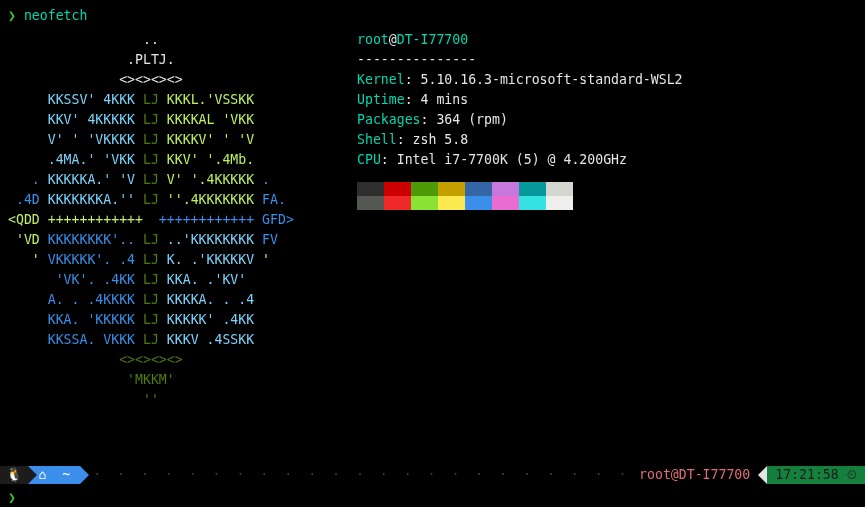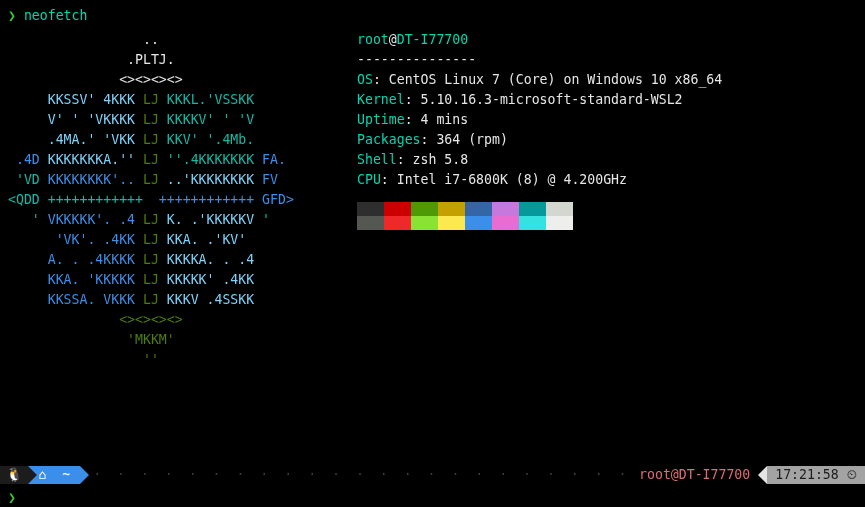--- a/index.html
+++ b/index.html
@@ -3,81 +3,82 @@
 <meta charset="utf-8">
 <style>
   html,body{margin:0;padding:0;background:#000;color:#ccc;font-family:Menlo,Consolas,"DejaVu Sans Mono",monospace;font-size:13.2px;line-height:20px;width:865px;height:507px;overflow:hidden;}
   .term{position:relative;width:865px;height:507px;}
   .row{white-space:pre;}
   .prompt-sign{color:#32cd32;font-weight:bold;}
   .cmd{color:#00d7af;}
   .cyan{color:#7dd3fc;}
   .blue{color:#3b8eea;}
   .yellow{color:#4d7c0f;}
-  .magenta{color:#14b8a6;}
+  .magenta{color:#bef264;}
   .white{color:#e6e6e6;}
   .info-label{color:#00d7af;}
   .area{position:absolute;}
   .logo{left:8px;top:30px;width:335px;}
   .info{left:357px;top:30px;}
   .cmdline{left:8px;top:6px;}
   .palette{margin-top:12px;}
   .palette .swrow{display:flex;}
   .sw{width:27px;height:14px;}
   .statusbar{position:absolute;left:0;right:0;top:466px;height:18px;display:flex;align-items:center;}
   .seg{display:inline-flex;align-items:center;height:18px;}
   .seg-black{background:#1c1c1c;color:#ddd;padding:0 6px;}
   .seg-blue{background:#3b8eea;color:#fff;padding:0 10px;}
   .arrow-r{width:0;height:0;border-top:9px solid transparent;border-bottom:9px solid transparent;border-left:9px solid #3b8eea;}
   .arrow-r-black{width:0;height:0;border-top:9px solid transparent;border-bottom:9px solid transparent;border-left:9px solid #1c1c1c;position:relative;z-index:1;}
   .dots{flex:1;color:#3a3a3a;letter-spacing:4px;overflow:hidden;white-space:nowrap;padding:0 4px;}
-  .seg-white{background:#a3a3a3;color:#1c1c1c;padding:0 8px;}
+  .seg-white{background:#15803d;color:#1c1c1c;padding:0 8px;}
   .arrow-l-white{width:0;height:0;border-top:9px solid transparent;border-bottom:9px solid transparent;border-right:9px solid #e4e4e4;}
   .userhost-status{color:#e06c75;padding:0 8px;}
   .bottomprompt{position:absolute;left:8px;top:488px;}
 </style>
 </head>
 <body>
 
 <div class="term">
 
   <div class="area cmdline">
     <span class="prompt-sign">❯</span><span> </span><span class="cmd">neofetch</span>
   </div>
 
   <div class="area logo" id="logo">
       <div class="row"><span class="white">                 ..</span></div>
       <div class="row"><span class="white">               .PLTJ.</span></div>
       <div class="row"><span class="white">              &lt;&gt;&lt;&gt;&lt;&gt;&lt;&gt;</span></div>
       <div class="row"><span class="cyan">     KKSSV' 4KKK </span><span class="yellow">LJ </span><span class="magenta">KKKL.'VSSKK</span></div>
+      <div class="row"><span class="cyan">     KKV' 4KKKKK </span><span class="yellow">LJ </span><span class="magenta">KKKKAL 'VKK</span></div>
       <div class="row"><span class="cyan">     V' ' 'VKKKK </span><span class="yellow">LJ </span><span class="magenta">KKKKV' ' 'V</span></div>
       <div class="row"><span class="cyan">     .4MA.' 'VKK </span><span class="yellow">LJ </span><span class="magenta">KKV' '.4Mb.</span></div>
+      <div class="row"><span class="blue">   . </span><span class="cyan">KKKKKA.' 'V </span><span class="yellow">LJ </span><span class="magenta">V' '.4KKKKK </span><span class="blue">.</span></div>
       <div class="row"><span class="blue"> .4D </span><span class="cyan">KKKKKKKA.'' </span><span class="yellow">LJ </span><span class="magenta">''.4KKKKKKK </span><span class="blue">FA.</span></div>
+      <div class="row"><span class="magenta">&lt;QDD ++++++++++++  </span><span class="blue">++++++++++++ GFD&gt;</span></div>
       <div class="row"><span class="magenta"> 'VD </span><span class="blue">KKKKKKKK'.. </span><span class="yellow">LJ </span><span class="cyan">..'KKKKKKKK </span><span class="blue">FV </span></div>
-      <div class="row"><span class="magenta">&lt;QDD ++++++++++++  </span><span class="blue">++++++++++++ GFD&gt;</span></div>
       <div class="row"><span class="magenta">   ' </span><span class="blue">VKKKKK'. .4 </span><span class="yellow">LJ </span><span class="cyan">K. .'KKKKKV </span><span class="magenta">' </span></div>
       <div class="row"><span class="blue">      'VK'. .4KK </span><span class="yellow">LJ </span><span class="cyan">KKA. .'KV'  </span></div>
       <div class="row"><span class="blue">     A. . .4KKKK </span><span class="yellow">LJ </span><span class="cyan">KKKKA. . .4</span></div>
       <div class="row"><span class="blue">     KKA. 'KKKKK </span><span class="yellow">LJ </span><span class="cyan">KKKKK' .4KK</span></div>
       <div class="row"><span class="blue">     KKSSA. VKKK </span><span class="yellow">LJ </span><span class="cyan">KKKV .4SSKK</span></div>
       <div class="row"><span class="yellow">              &lt;&gt;&lt;&gt;&lt;&gt;&lt;&gt;</span></div>
       <div class="row"><span class="yellow">               'MKKM'</span></div>
       <div class="row"><span class="yellow">                 ''</span></div>
     </div>
 
   <div class="area info">
     <div class="row"><span class="cmd">root</span><span class="white">@</span><span class="cmd">DT-I77700</span></div>
     <div class="row white">---------------</div>
     <div id="infolines">
-        <div class="row"><span class="info-label">OS</span><span class="white">: CentOS Linux 7 (Core) on Windows 10 x86_64</span></div>
         <div class="row"><span class="info-label">Kernel</span><span class="white">: 5.10.16.3-microsoft-standard-WSL2</span></div>
         <div class="row"><span class="info-label">Uptime</span><span class="white">: 4 mins</span></div>
         <div class="row"><span class="info-label">Packages</span><span class="white">: 364 (rpm)</span></div>
         <div class="row"><span class="info-label">Shell</span><span class="white">: zsh 5.8</span></div>
-        <div class="row"><span class="info-label">CPU</span><span class="white">: Intel i7-6800K (8) @ 4.200GHz</span></div>
+        <div class="row"><span class="info-label">CPU</span><span class="white">: Intel i7-7700K (5) @ 4.200GHz</span></div>
       </div>
     <div class="palette">
       <div class="swrow" id="pal1">
           <div class="sw" style="background: rgb(46, 46, 46);"></div>
           <div class="sw" style="background: rgb(204, 0, 0);"></div>
           <div class="sw" style="background: rgb(78, 154, 6);"></div>
           <div class="sw" style="background: rgb(196, 160, 0);"></div>
           <div class="sw" style="background: rgb(52, 101, 164);"></div>
           <div class="sw" style="background: rgb(198, 120, 221);"></div>
           <div class="sw" style="background: rgb(6, 152, 154);"></div>

